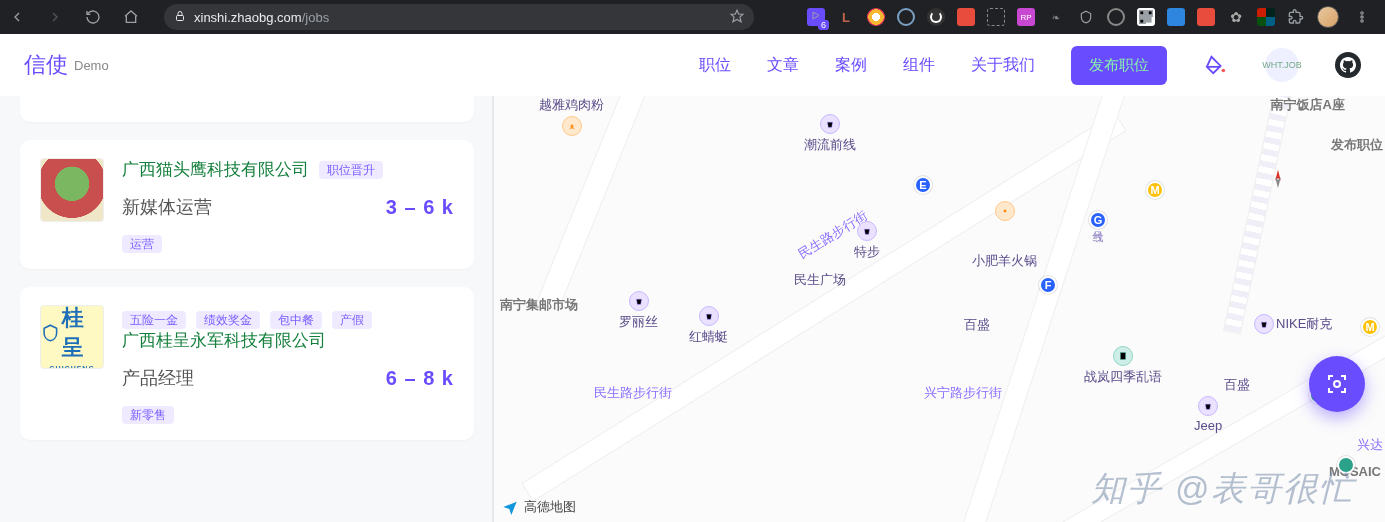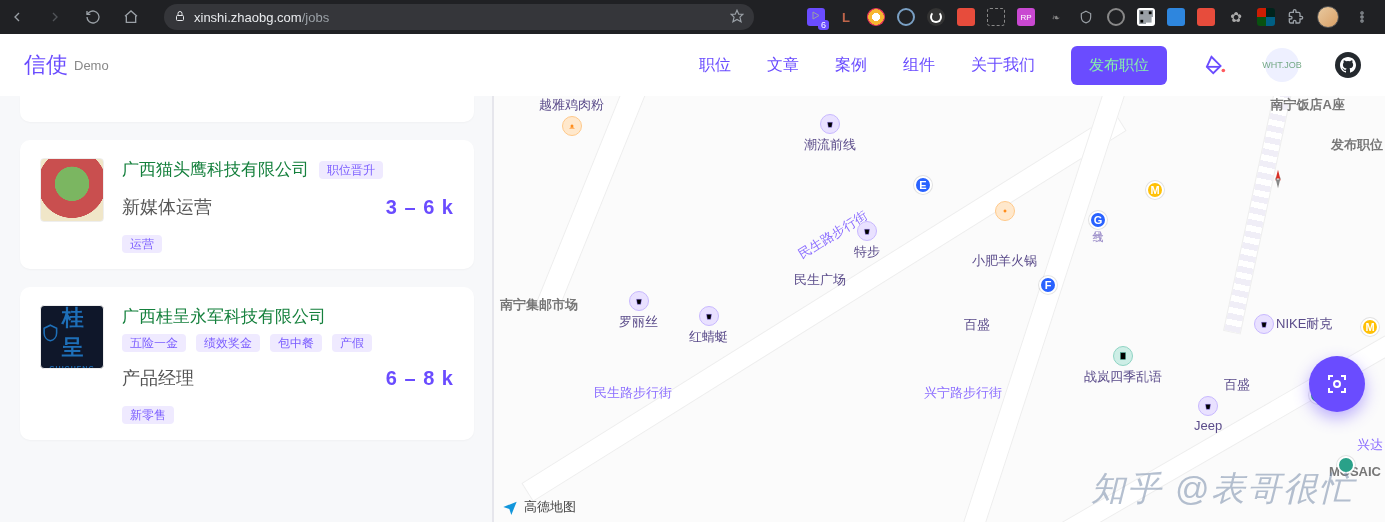--- a/index.html
+++ b/index.html
@@ -25,21 +25,21 @@
   .hdr-ico { width:26px; height:26px; display:flex; align-items:center; justify-content:center; color:#6a4cff; }
   .hdr-avatar { width:34px; height:34px; border-radius:50%; background:#eef0ff; display:flex; align-items:center; justify-content:center; font-size:9px; color:#7a8; }
   .gh { width:26px; height:26px; border-radius:50%; background:#24292e; display:flex; align-items:center; justify-content:center;}
   .gh svg{ fill:#fff; }
   
   .main { display:flex; height: calc(522px - 34px - 62px); }
   .left { width: 494px; background:#f7f8fa; padding: 0 20px 20px 20px; overflow:hidden; position:relative;}
   .left::after{ content:""; position:absolute; right:0; top:0; bottom:0; width:2px; background:#e6e6ec;}
   .card { background:#fff; border-radius:10px; box-shadow:0 1px 2px rgba(0,0,0,0.03); padding:18px 20px 16px 20px; display:flex; gap:18px; margin-top:18px;}
   .card.first-stub { height:26px; margin-top:0; padding:0; border-radius:0 0 10px 10px;}
-  .logo { width:64px; height:64px; background:#0f172a; border:1px solid #eee; border-radius:4px; flex:none; display:flex; align-items:center; justify-content:center; overflow:hidden;}
+  .logo { width:64px; height:64px; background:#fef9c3; border:1px solid #eee; border-radius:4px; flex:none; display:flex; align-items:center; justify-content:center; overflow:hidden;}
   .logo.owl { background: radial-gradient(circle at 50% 40%, #7bb661 0 35%, #c94f4f 36% 70%, #f0e6c8 71% 100%);}
   .logo.gc { color:#1e6fb8; font-weight:700; font-size:11px; flex-direction:column; gap:2px;}
   .logo.gc .big{ font-size:22px; display:flex; align-items:center; gap:2px;}
   .card-body { flex:1; min-width:0;}
   .row { display:flex; align-items:center; gap:10px; flex-wrap:wrap;}
   .company { color:#15803d; font-size:17px; font-weight:500;}
   .pill { background:#efeaff; color:#7a5cff; font-size:12px; padding:3px 8px; border-radius:4px; line-height:1;}
   .title-row { display:flex; align-items:center; justify-content:space-between; margin-top:14px;}
   .job-title { color:#555; font-size:18px;}
   .salary { color:#6a4cff; font-size:20px; font-weight:600; letter-spacing:1px;}
@@ -208,29 +208,29 @@
       <div class="logo gc">
         <div class="big">
             <svg width="20" height="20" viewBox="0 0 24 24" fill="none" stroke="#1e6fb8" stroke-width="2">
               <path d="M12 2l8 4v6c0 5-3.5 9-8 10-4.5-1-8-5-8-10V6z"></path>
             </svg>
             <span>桂呈</span>
           </div>
         <div style="font-size:7px; letter-spacing:1px;">GUICHENG</div>
       </div>
       <div class="card-body">
-        <div class="row">
-          <span class="company">广西桂呈永军科技有限公司</span>
-        </div>
         <div class="row" style="margin-top:6px;">
           <span class="pill">五险一金</span>
           <span class="pill">绩效奖金</span>
           <span class="pill">包中餐</span>
           <span class="pill">产假</span>
         </div>
+        <div class="row">
+          <span class="company">广西桂呈永军科技有限公司</span>
+        </div>
         <div class="title-row">
           <span class="job-title">产品经理</span>
           <span class="salary">6 – 8 k</span>
         </div>
         <div class="tags">
           <span class="pill">新零售</span>
         </div>
       </div>
     </div>
   </div>

